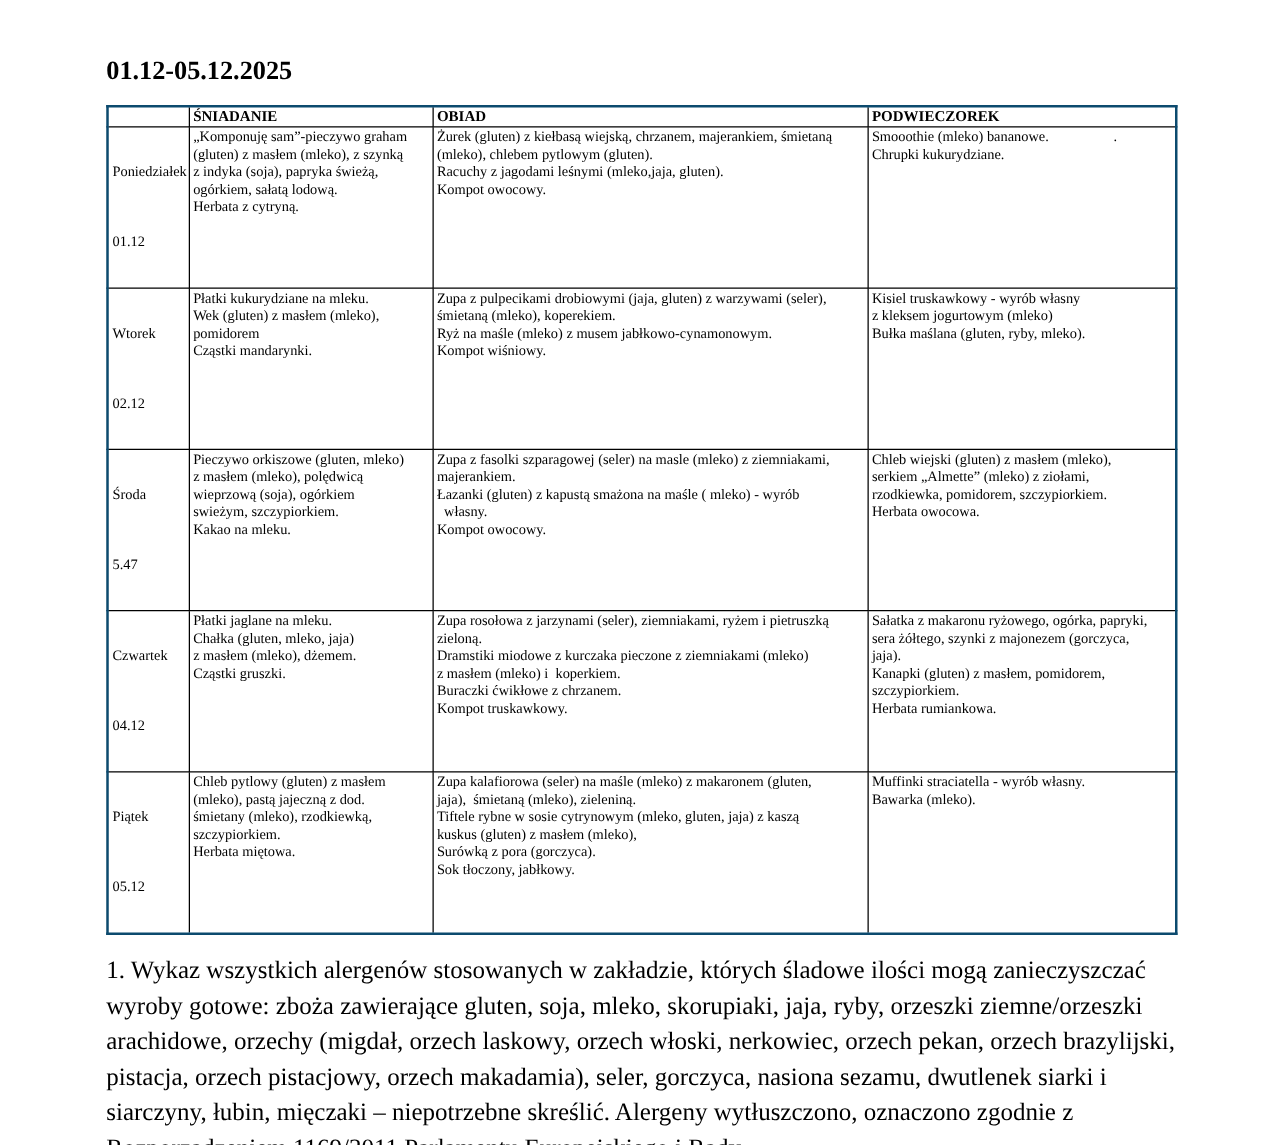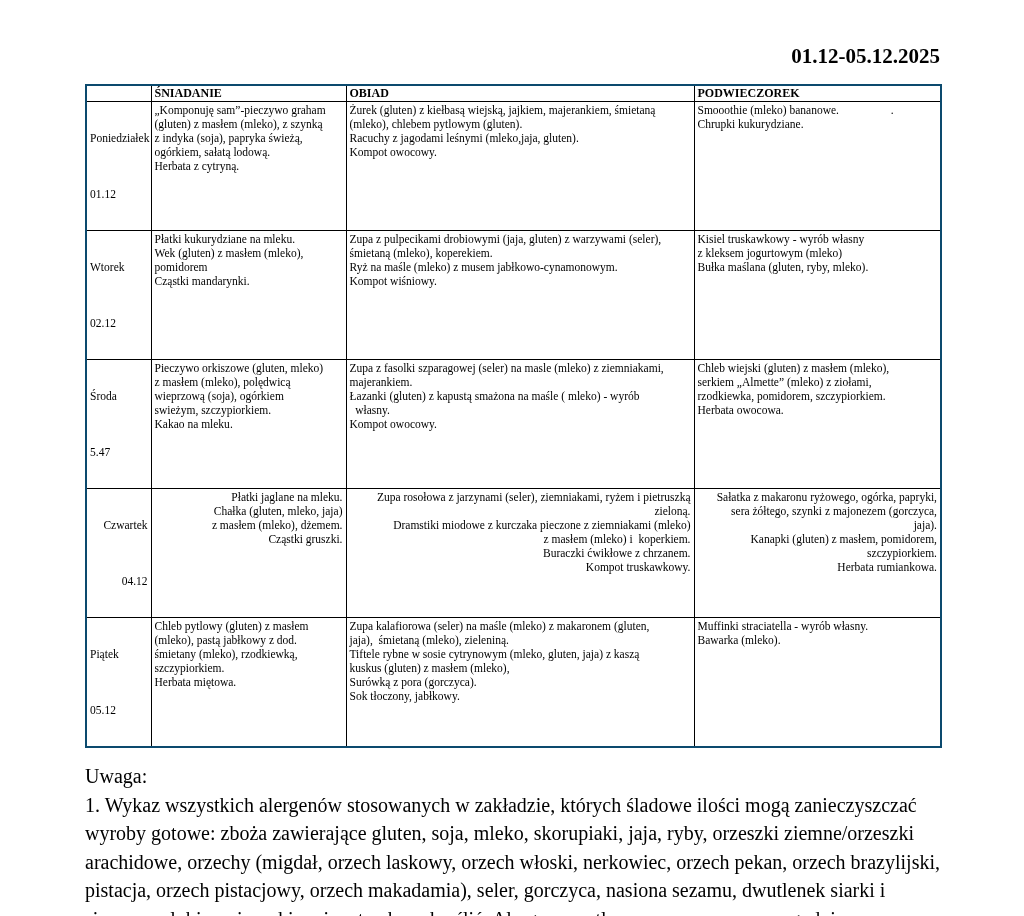--- a/index.html
+++ b/index.html
@@ -12,21 +12,21 @@
   .page { padding: 24px 84px 0 85px; }
 
   .title {
     text-align: center;
     font-weight: bold;
     font-size: 22px;
     letter-spacing: 0.5px;
     margin: 14px 118px 0 0;
   }
   .subtitle {
-    text-align: right;
+    text-align: left;
     font-weight: bold;
     font-size: 21px;
     margin: 20px 0 15px 0;
   }
 
   table.menu {
     border-collapse: collapse;
     width: 855px;
     table-layout: fixed;
     border: 2px solid #0c4a6e;
@@ -51,21 +51,21 @@
     padding: 0 3px;
     white-space: normal;
   }
   td { white-space: pre-wrap; }
   td b { font-weight: normal; }
   .day-date { margin-top: 14px; }
 
   tr.r-mon td { height: 78px; margin-left: 38px; }
   tr.r-tue td { height: 58px; }
   tr.r-wed td { height: 76px; }
-  tr.r-thu td { height: 87px; text-align: right; }
+  tr.r-thu td { height: 87px; }
   tr.r-fri td { height: 91px; }
 
   .notes {
     margin-top: 14px;
     width: 858px;
     font-size: 20px;
     line-height: 28.5px;
   }
   .notes p { margin: 0; }
 </style>
@@ -95,21 +95,21 @@
       <tr class="r-mon">
         <td>
           <div>Poniedziałek</div>
           <div class="day-date">01.12</div>
         </td>
         <td>„Komponuję sam”-pieczywo graham
 (<b>gluten</b>) z masłem (<b>mleko</b>), z szynką
 z indyka (<b>soja</b>), papryka świeżą,
 ogórkiem, sałatą lodową.
 Herbata z cytryną.</td>
-        <td>Żurek (<b>gluten</b>) z kiełbasą wiejską, <b>jajkiem</b>, majerankiem, śmietaną
+        <td>Żurek (<b>gluten</b>) z kiełbasą wiejską, <b>chrzanem</b>, majerankiem, śmietaną
 (<b>mleko</b>), chlebem pytlowym (<b>gluten</b>).
 Racuchy z jagodami leśnymi (<b>mleko,jaja, gluten</b>).
 Kompot owocowy.</td>
         <td>Smooothie (<b>mleko</b>) bananowe.                  .
 Chrupki kukurydziane.</td>
       </tr>
       <tr class="r-tue">
         <td>
           <div>Wtorek</div>
           <div class="day-date">02.12</div>
@@ -167,35 +167,34 @@
 Kanapki (<b>gluten</b>) z masłem, pomidorem,
 szczypiorkiem.
 Herbata rumiankowa.</td>
       </tr>
       <tr class="r-fri">
         <td>
           <div>Piątek</div>
           <div class="day-date">05.12</div>
         </td>
         <td>Chleb pytlowy (<b>gluten</b>) z masłem
-(<b>mleko</b>), pastą <b>jabłkowy</b> z dod.
+(<b>mleko</b>), pastą <b>jajeczną</b> z dod.
 śmietany (<b>mleko</b>), rzodkiewką,
 szczypiorkiem.
 Herbata miętowa.</td>
         <td>Zupa kalafiorowa (<b>seler</b>) na maśle (<b>mleko</b>) z makaronem (<b>gluten,
 jaja</b>),  śmietaną (<b>mleko</b>), zieleniną.
 Tiftele <b>rybne</b> w sosie cytrynowym (<b>mleko, gluten, jaja</b>) z kaszą
 kuskus (<b>gluten</b>) z masłem (<b>mleko</b>),
 Surówką z pora (<b>gorczyca</b>).
 Sok tłoczony, jabłkowy.</td>
         <td>Muffinki straciatella - wyrób własny.
 <b>Bawarka (mleko).</b></td>
       </tr>
     </tbody>
   </table>
 
   <div class="notes">
-    <p>Uwaga:</p>
     <p>1. Wykaz wszystkich alergenów stosowanych w zakładzie, których śladowe ilości mogą zanieczyszczać wyroby gotowe: zboża zawierające gluten, soja, mleko, skorupiaki, jaja, ryby, orzeszki ziemne/orzeszki arachidowe, orzechy (migdał, orzech laskowy, orzech włoski, nerkowiec, orzech pekan, orzech brazylijski, pistacja, orzech pistacjowy, orzech makadamia), seler, gorczyca, nasiona sezamu, dwutlenek siarki i siarczyny, łubin, mięczaki – niepotrzebne skreślić. Alergeny wytłuszczono, oznaczono zgodnie  z Rozporządzeniem 1169/2011 Parlamentu Europejskiego i Rady.</p>
 
   </div>
 
 </div>
 
 </body></html>

